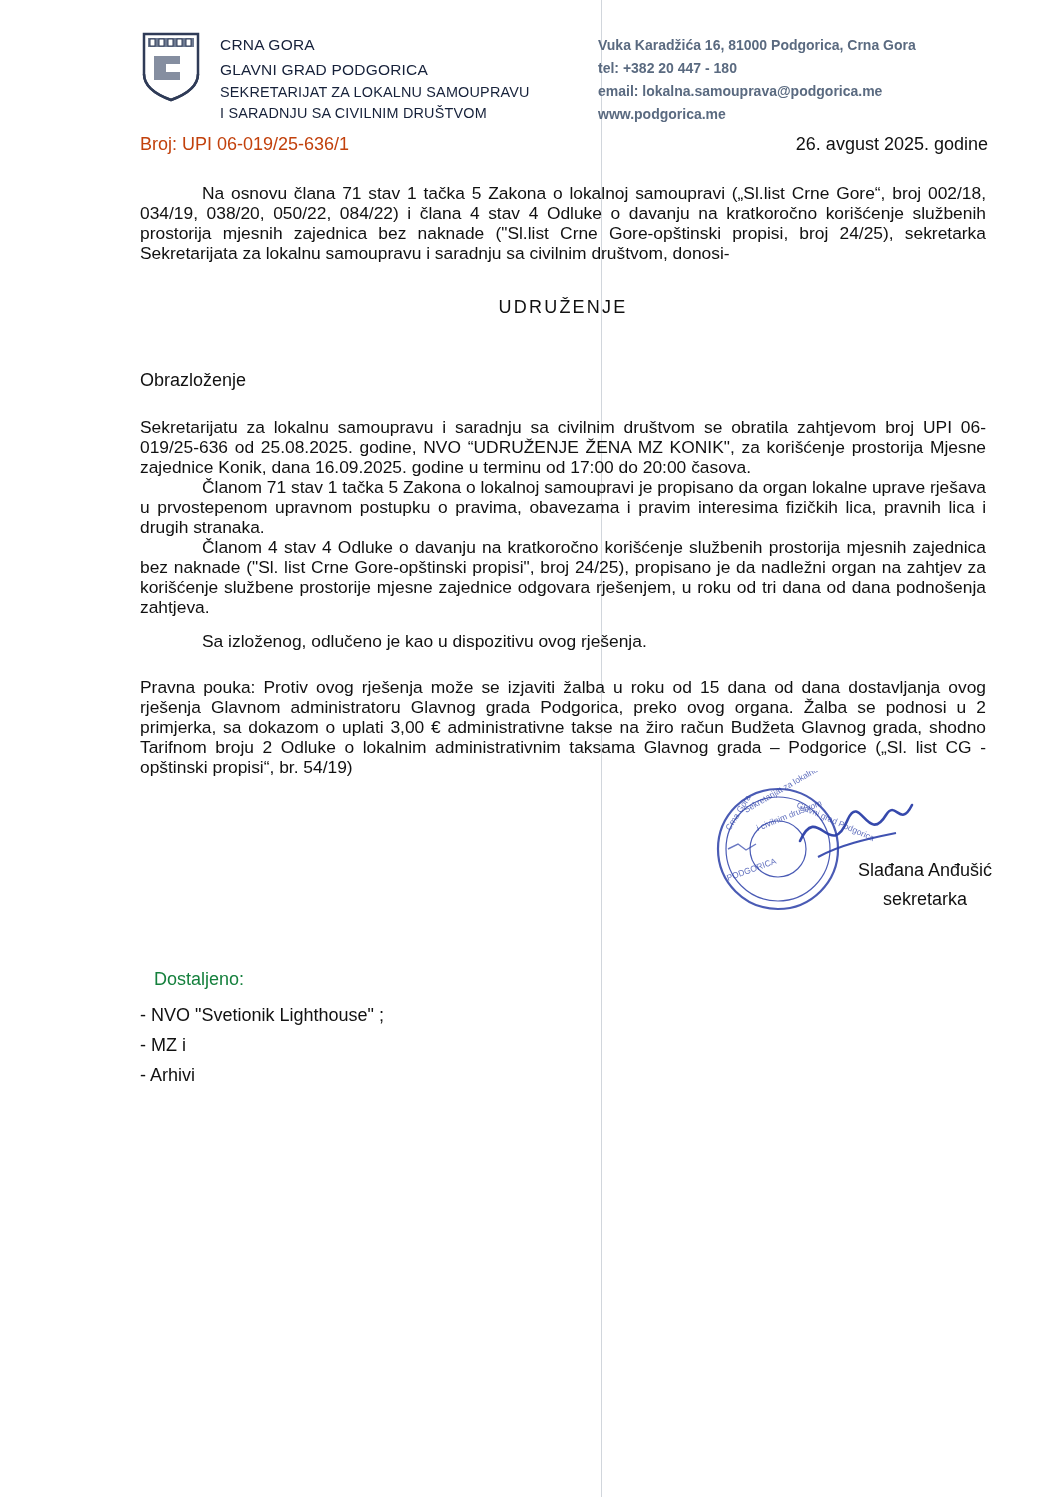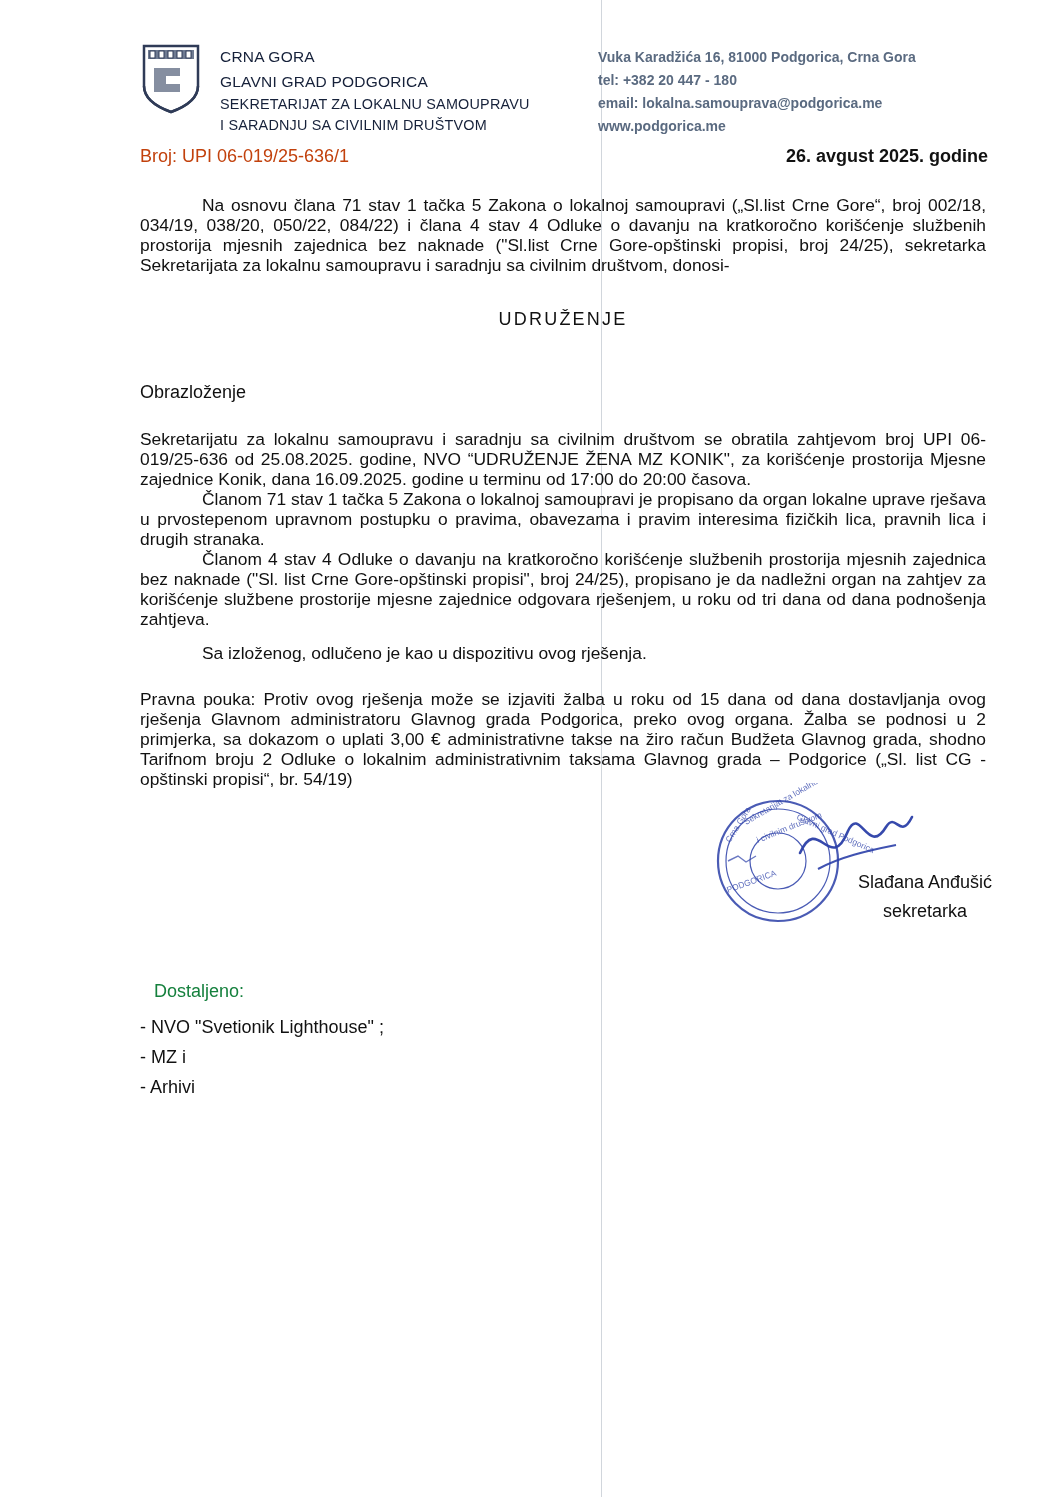--- a/index.html
+++ b/index.html
@@ -24,21 +24,21 @@
     left: 601px;
     top: 0;
     width: 1px;
     height: 1497px;
     background: #c9cfd6;
     opacity: .85;
   }
   .content {
     position: absolute;
     left: 0;
-    top: 12px;
+    top: 0;
     width: 1058px;
   }
 
   
   .header {
     display: flex;
     align-items: flex-start;
     padding: 26px 70px 0 140px;
   }
   .crest {
@@ -84,21 +84,20 @@
     padding: 8px 70px 0 140px;
   }
   .ref-left {
     font-size: 18px;
     color: #c2410c;
   }
   .ref-right {
     margin-left: auto;
     font-size: 18px;
     color: #111;
-    font-weight: bold;
   }
 
   
   .body-wrap {
     padding: 28px 72px 0 140px;
   }
   p.para {
     margin: 0 0 0 0;
     font-size: 17.4px;
     line-height: 20px;

